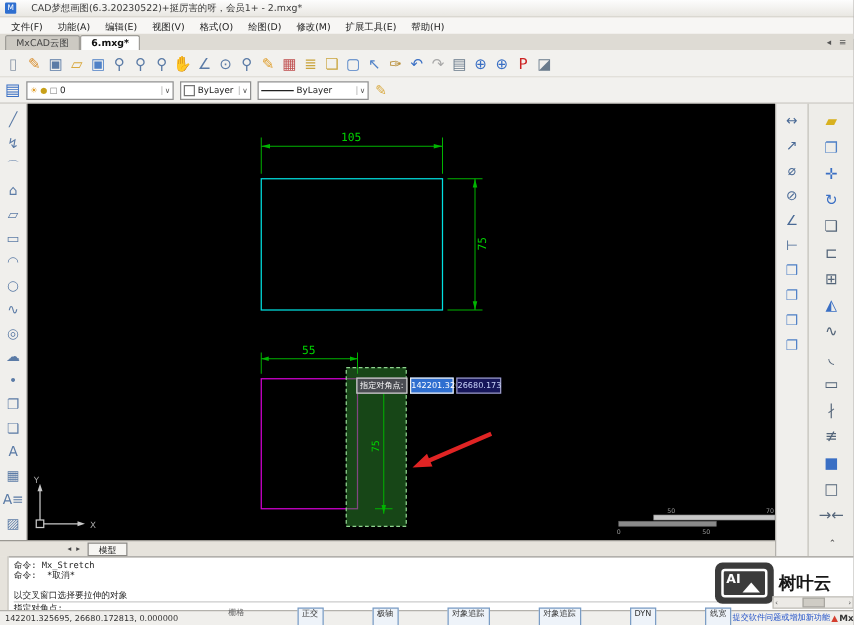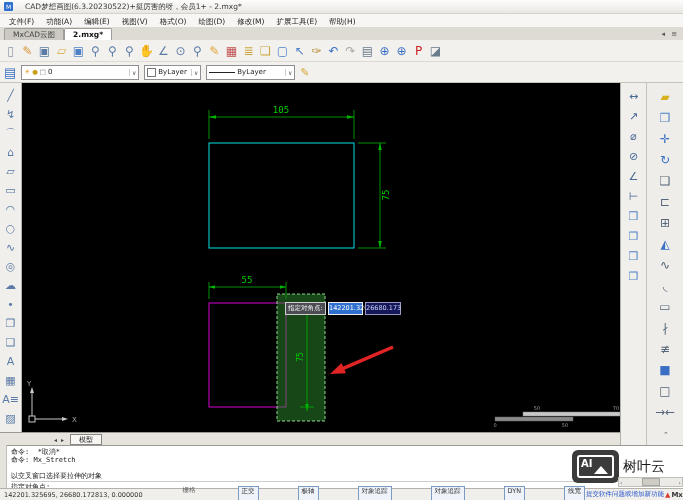--- a/index.html
+++ b/index.html
@@ -90,21 +90,21 @@
   .brand-ico{color:#d43f2f;font-size:7px;}
   
   .watermark{position:absolute;left:572px;top:450px;display:flex;align-items:center;gap:4px;z-index:5;}
   .wm-logo{width:47px;height:33px;background:#3b3b3b;border-radius:6px;display:flex;
     align-items:center;justify-content:center;}
   .wm-inner{width:37px;height:23px;border:2px solid #fff;border-radius:3px;display:flex;
     align-items:flex-start;padding:1px 0 0 2px;box-sizing:border-box;}
   .wm-ai{color:#fff;font-weight:bold;font-size:10px;}
   .wm-mtn{width:0;height:0;border-left:7px solid transparent;border-right:7px solid transparent;
     border-bottom:8px solid #fff;margin:8px 0 0 2px;}
-  .wm-text{font-size:14px;font-weight:normal;color:#181818;}
+  .wm-text{font-size:14px;font-weight:bold;color:#181818;}
 </style>
 </head>
 <body>
 
 <div class="app">
 
   <div class="titlebar">
     <span class="app-ico">M</span>
     <span class="title-text">CAD梦想画图(6.3.20230522)+挺厉害的呀，会员1+ - 2.mxg*</span>
   </div>
@@ -116,21 +116,21 @@
       <span class="menu-item">视图(V)</span>
       <span class="menu-item">格式(O)</span>
       <span class="menu-item">绘图(D)</span>
       <span class="menu-item">修改(M)</span>
       <span class="menu-item">扩展工具(E)</span>
       <span class="menu-item">帮助(H)</span>
     </div>
 
   <div class="tabbar">
     <span class="tab">MxCAD云图</span>
-    <span class="tab active">2.mxg*</span>
+    <span class="tab active">6.mxg*</span>
     <span class="tab-nav">◂ ≡</span>
   </div>
 
   <div class="toolbar1">
       <span class="tb-icn" style="color: rgb(138, 151, 168);">▯</span>
       <span class="tb-icn" style="color: rgb(217, 143, 47);">✎</span>
       <span class="tb-icn" style="color: rgb(91, 123, 166);">▣</span>
       <span class="tb-icn" style="color: rgb(217, 169, 63);">▱</span>
       <span class="tb-icn" style="color: rgb(79, 129, 199);">▣</span>
       <span class="tb-icn" style="color: rgb(91, 123, 166);">⚲</span>
@@ -306,22 +306,22 @@
   <span class="panel-scroll">⌃</span>
 
   <div class="model-bar">
     <span class="model-nav">◂ ▸</span>
     <span class="model-tab">模型</span>
   </div>
 
   <div class="cmd-strip"></div>
   <div class="command">
     <span style="display:block;">
+        <span class="cmd-line">命令: Mx_Stretch</span>
         <span class="cmd-line">命令:  *取消*</span>
-        <span class="cmd-line">命令: Mx_Stretch</span>
         <span class="cmd-line"></span>
         <span class="cmd-line">以交叉窗口选择要拉伸的对象</span>
       </span>
     <span class="cmd-input">指定对角点:</span>
   </div>
 
   <div class="watermark">
     <span class="wm-logo">
       <span class="wm-inner">
         <span class="wm-ai">AI</span>

